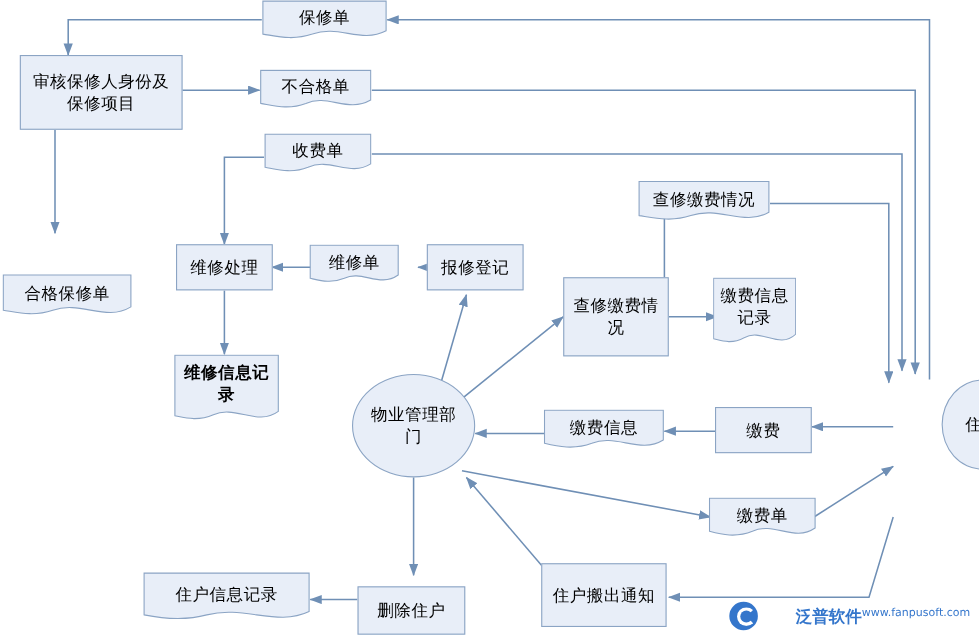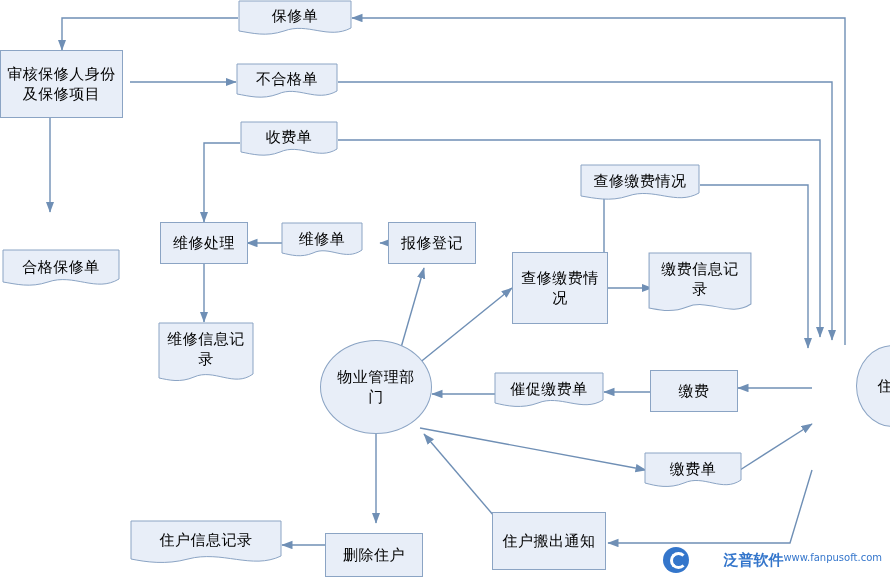--- a/index.html
+++ b/index.html
@@ -144,21 +144,21 @@
     </g>
   </svg>
 
   <div class="node doc" style="left:238px;top:0px;width:114px;height:38px;">
     <svg class="docbg" viewBox="0 0 114 38" preserveAspectRatio="none">
       <path d="M1,1 H113 V28 C90,40 70,22 46,31 C28,37 14,33 1,31 Z" fill="#e8eef8" stroke="#8ba4c4" stroke-width="1"></path>
     </svg>
     <div class="doctext">保修单</div>
   </div>
 
-  <div class="node rect" style="left:0;top:50px;width:123px;height:68px;">
+  <div class="node rect" style="left:18px;top:50px;width:148px;height:68px;">
     <span style="padding:0 6px;">审核保修人身份及保修项目</span>
   </div>
 
   <div class="node doc" style="left:236px;top:63px;width:102px;height:38px;">
     <svg class="docbg" viewBox="0 0 102 38" preserveAspectRatio="none">
       <path d="M1,1 H101 V28 C80,40 62,22 42,31 C26,37 13,33 1,31 Z" fill="#e8eef8" stroke="#8ba4c4" stroke-width="1"></path>
     </svg>
     <div class="doctext">不合格单</div>
   </div>
 
@@ -195,43 +195,43 @@
   </div>
 
   <div class="node rect" style="left:388px;top:222px;width:88px;height:42px;">
     <span>报修登记</span>
   </div>
 
   <div class="node rect" style="left:512px;top:252px;width:96px;height:72px;">
     <span style="padding:0 8px;">查修缴费情况</span>
   </div>
 
-  <div class="node doc" style="left:648px;top:252px;width:104px;height:66px;">
+  <div class="node doc" style="left:648px;top:252px;width:76px;height:66px;">
     <svg class="docbg" viewBox="0 0 96 66" preserveAspectRatio="none">
       <path d="M1,1 H95 V52 C76,66 56,46 36,55 C22,61 11,58 1,56 Z" fill="#e8eef8" stroke="#8ba4c4" stroke-width="1"></path>
     </svg>
     <div class="doctext" style="padding:0 6px 12px;">缴费信息记录</div>
   </div>
 
   <div class="node doc" style="left:158px;top:322px;width:96px;height:66px;">
     <svg class="docbg" viewBox="0 0 96 66" preserveAspectRatio="none">
       <path d="M1,1 H95 V52 C76,66 56,46 36,55 C22,61 11,58 1,56 Z" fill="#e8eef8" stroke="#8ba4c4" stroke-width="1"></path>
     </svg>
-    <div class="doctext" style="padding:0 6px 12px;">维修信息记录</div>
+    <div class="doctext" style="padding:0 6px 12px;font-weight:bold;">维修信息记录</div>
   </div>
 
   <div class="node circle" style="left:320px;top:340px;width:112px;height:94px;">
     <span style="padding:0 14px;">物业管理部门</span>
   </div>
 
   <div class="node doc" style="left:494px;top:372px;width:110px;height:40px;">
     <svg class="docbg" viewBox="0 0 110 40" preserveAspectRatio="none">
       <path d="M1,1 H109 V28 C88,41 66,22 44,31 C28,37 13,34 1,31 Z" fill="#e8eef8" stroke="#8ba4c4" stroke-width="1"></path>
     </svg>
-    <div class="doctext">催促缴费单</div>
+    <div class="doctext">缴费信息</div>
   </div>
 
   <div class="node rect" style="left:650px;top:370px;width:88px;height:42px;">
     <span>缴费</span>
   </div>
 
   <div class="node ellipse" style="left:856px;top:345px;width:74px;height:82px;">
     <span>住户</span>
   </div>
 

